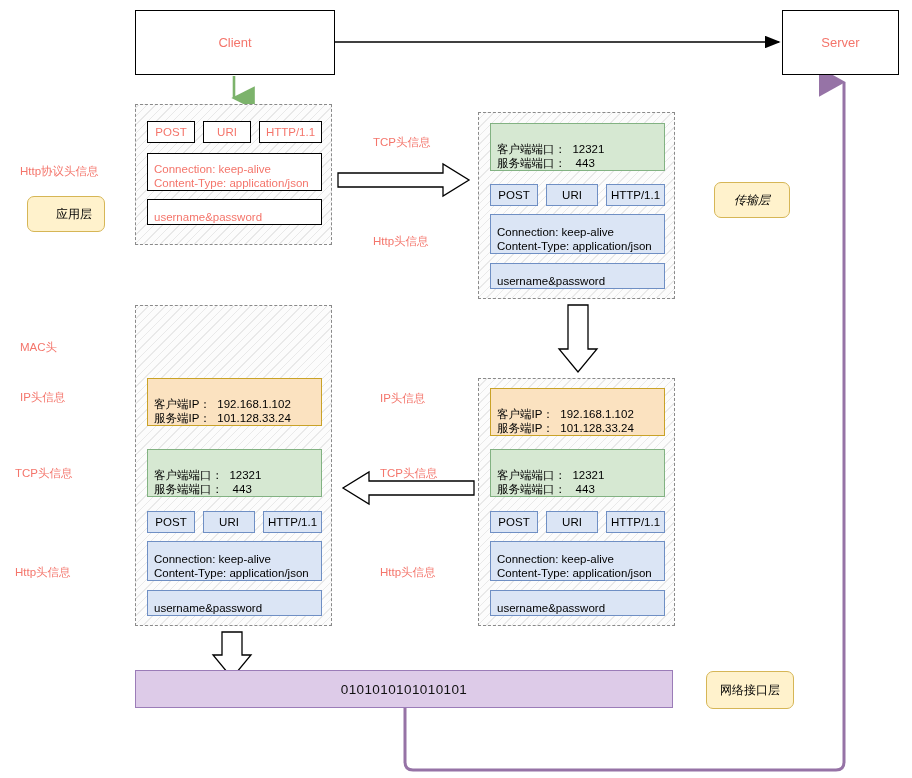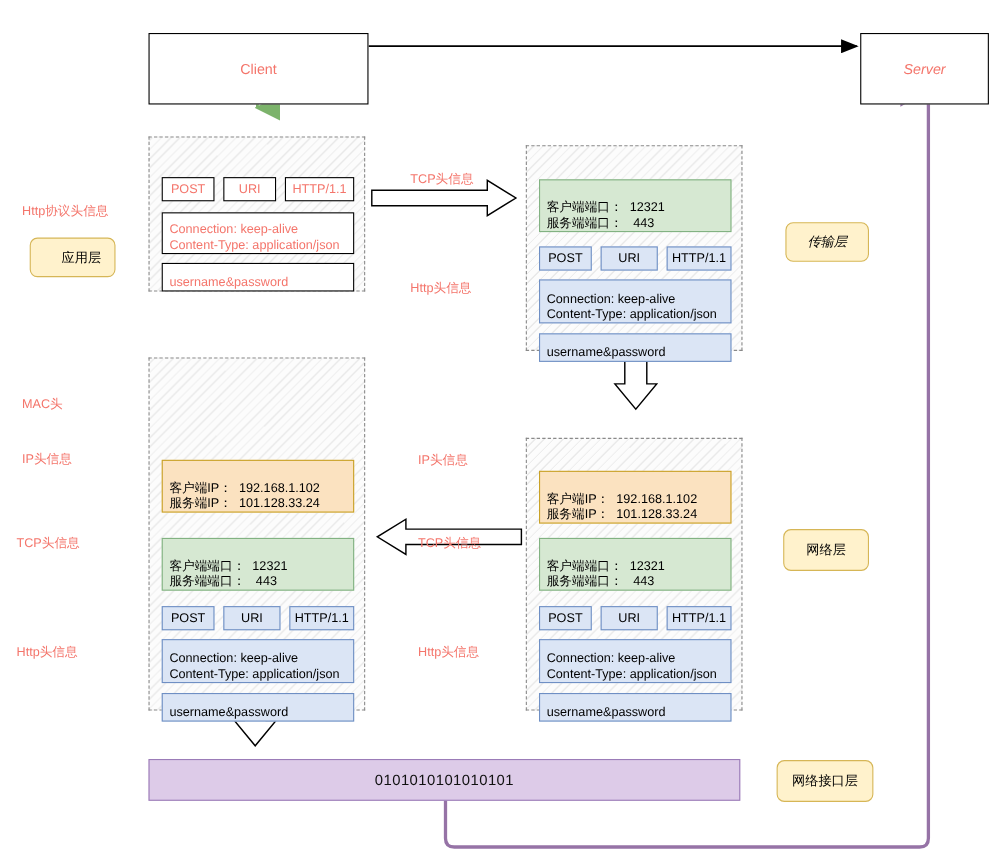--- a/index.html
+++ b/index.html
@@ -1,21 +1,21 @@
 <!DOCTYPE html>
 <html><head>
 <meta charset="utf-8">
 <style>
   html,body{margin:0;padding:0;background:#ffffff;}
   body{width:912px;height:778px;position:relative;
        font-family:"Liberation Sans","DejaVu Sans",sans-serif;
        -webkit-font-smoothing:antialiased;}
   #stage{position:absolute;left:0;top:0;width:912px;height:778px;overflow:hidden;}
 
-  .abs{position:absolute;box-sizing:border-box;margin-top:20px;}
+  .abs{position:absolute;box-sizing:border-box;}
 
   
   .endpoint{border:1.6px solid #000;background:#fff;display:flex;
             align-items:center;justify-content:center;
             color:#f4756b;font-size:13px;}
 
   
   .packet{
     border:1.3px dashed #8a8a8a;
     background-color:#fcfcfc;
@@ -87,21 +87,21 @@
 
     <path d="M222,632 L242,632 L242,655 L251,655 L232,678 L213,655 L222,655 Z" fill="#fff" stroke="#000" stroke-width="1.3"></path>
 
     <path d="M405,706 L405,762 Q405,770 413,770 L836,770 Q844,770 844,762 L844,82" fill="none" stroke="#9673a6" stroke-width="3" marker-end="url(#purArrow)"></path>
   </svg>
 
   <div class="abs endpoint" style="left:135px;top:10px;width:200px;height:65px;">
     <span>Client</span>
   </div>
 
-  <div class="abs endpoint" style="left:782px;top:10px;width:117px;height:65px;font-style:italic;">
+  <div class="abs endpoint" style="left:782px;top:10px;width:117px;height:65px;">
     <span>Server</span>
   </div>
 
   <div class="abs lbl" style="left:20px;top:164px;">Http协议头信息</div>
 
   <div class="abs badge" style="left:27px;top:196px;width:78px;height:36px;padding-left:16px;">
     <span>应用层</span>
   </div>
 
   <div class="abs lbl" style="left:20px;top:340px;">MAC头</div>
@@ -115,23 +115,20 @@
   <div class="abs lbl" style="left:373px;top:135px;">TCP头信息</div>
   <div class="abs lbl" style="left:373px;top:234px;">Http头信息</div>
 
   <div class="abs lbl" style="left:380px;top:391px;">IP头信息</div>
   <div class="abs lbl" style="left:380px;top:466px;">TCP头信息</div>
   <div class="abs lbl" style="left:380px;top:565px;">Http头信息</div>
 
   <div class="abs badge" style="left:714px;top:182px;width:76px;height:36px;font-style:italic;">
     <span>传输层</span>
   </div>
-  <div class="abs badge" style="left:712px;top:461px;width:78px;height:38px;">
-    <span>网络层</span>
-  </div>
   <div class="abs badge" style="left:706px;top:671px;width:88px;height:38px;">
     <span>网络接口层</span>
   </div>
 
   <div class="abs packet red" style="left:135px;top:104px;width:197px;height:141px;">
 
     <div class="abs fld center" style="left:11px;top:16px;width:48px;height:22px;">POST</div>
     <div class="abs fld center" style="left:67px;top:16px;width:48px;height:22px;">URI</div>
     <div class="abs fld center" style="left:123px;top:16px;width:63px;height:22px;">HTTP/1.1</div>
 

